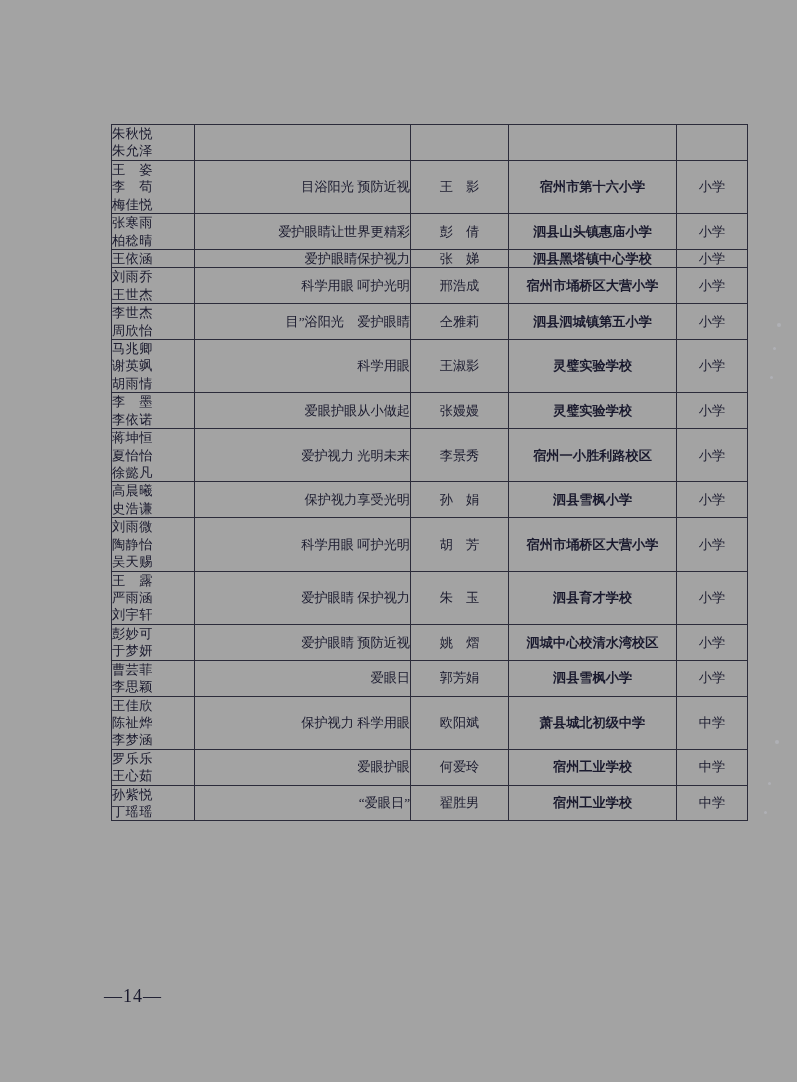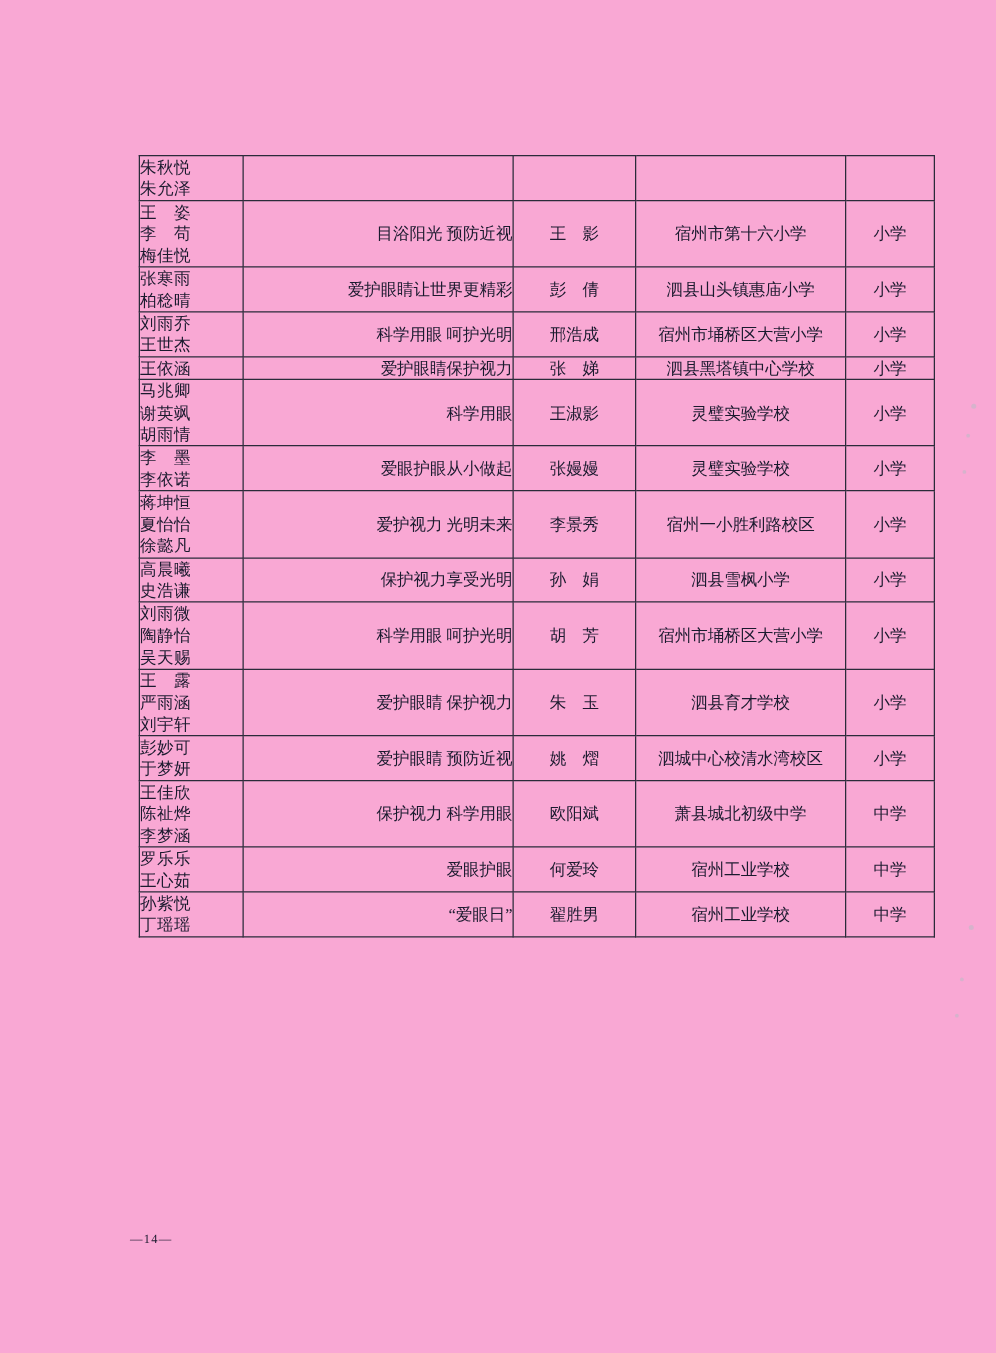--- a/index.html
+++ b/index.html
@@ -13,21 +13,21 @@
     font-family: "Liberation Serif", "DejaVu Serif", serif;
     color: #1a1a2e;
     position: relative;
     overflow: hidden;
   }
   .page {
     position: absolute;
     left: 0; top: 0;
     width: 797px;
     height: 1082px;
-    background: #f9a8d4;
+    background: #a3a3a3;
   }
   
   .speck {
     position: absolute;
     background: #b9bcc4;
     border-radius: 50%;
     opacity: .55;
   }
   .table-wrap {
     position: absolute;
@@ -59,37 +59,38 @@
   }
   td.c-teacher {
     width: 97px;
     text-align: center;
     padding: 3px 4px;
   }
   td.c-school {
     width: 167px;
     text-align: center;
     padding: 3px 4px;
+    font-weight: bold;
   }
   td.c-level {
     width: 70px;
     text-align: center;
     padding: 3px 4px;
     margin-left: 36px;
   }
   .nm {
     display: block;
     white-space: nowrap;
     letter-spacing: .4px;
   }
   .page-number {
     position: absolute;
     left: 104px;
     top: 986px;
-    font-size: 10px;
+    font-size: 18px;
     letter-spacing: 1px;
     color: #1a1a2e;
   }
 </style>
 </head>
 <body>
 
 <div class="page">
 
   <div class="speck" style="left:777px;top:323px;width:4px;height:4px;"></div>
@@ -128,35 +129,45 @@
               <span class="nm">张寒雨</span>
               <span class="nm">柏稔晴</span>
             </td>
             <td class="c-title">爱护眼睛让世界更精彩</td>
             <td class="c-teacher">彭　倩</td>
             <td class="c-school">泗县山头镇惠庙小学</td>
             <td class="c-level">小学</td>
           </tr>
           <tr>
             <td class="c-names">
+              <span class="nm">王依涵</span>
+            </td>
+            <td class="c-title">爱护眼睛保护视力</td>
+            <td class="c-teacher">张　娣</td>
+            <td class="c-school">泗县黑塔镇中心学校</td>
+            <td class="c-level">小学</td>
+          </tr>
+          <tr>
+            <td class="c-names">
               <span class="nm">刘雨乔</span>
               <span class="nm">王世杰</span>
             </td>
             <td class="c-title">科学用眼  呵护光明</td>
             <td class="c-teacher">邢浩成</td>
             <td class="c-school">宿州市埇桥区大营小学</td>
             <td class="c-level">小学</td>
           </tr>
           <tr>
             <td class="c-names">
-              <span class="nm">王依涵</span>
-            </td>
-            <td class="c-title">爱护眼睛保护视力</td>
-            <td class="c-teacher">张　娣</td>
-            <td class="c-school">泗县黑塔镇中心学校</td>
+              <span class="nm">李世杰</span>
+              <span class="nm">周欣怡</span>
+            </td>
+            <td class="c-title">目”浴阳光　爱护眼睛</td>
+            <td class="c-teacher">仝雅莉</td>
+            <td class="c-school">泗县泗城镇第五小学</td>
             <td class="c-level">小学</td>
           </tr>
           <tr>
             <td class="c-names">
               <span class="nm">马兆卿</span>
               <span class="nm">谢英飒</span>
               <span class="nm">胡雨情</span>
             </td>
             <td class="c-title">科学用眼</td>
             <td class="c-teacher">王淑影</td>
@@ -217,20 +228,30 @@
             <td class="c-level">小学</td>
           </tr>
           <tr>
             <td class="c-names">
               <span class="nm">彭妙可</span>
               <span class="nm">于梦妍</span>
             </td>
             <td class="c-title">爱护眼睛  预防近视</td>
             <td class="c-teacher">姚　熠</td>
             <td class="c-school">泗城中心校清水湾校区</td>
+            <td class="c-level">小学</td>
+          </tr>
+          <tr>
+            <td class="c-names">
+              <span class="nm">曹芸菲</span>
+              <span class="nm">李思颖</span>
+            </td>
+            <td class="c-title">爱眼日</td>
+            <td class="c-teacher">郭芳娟</td>
+            <td class="c-school">泗县雪枫小学</td>
             <td class="c-level">小学</td>
           </tr>
           <tr>
             <td class="c-names">
               <span class="nm">王佳欣</span>
               <span class="nm">陈祉烨</span>
               <span class="nm">李梦涵</span>
             </td>
             <td class="c-title">保护视力  科学用眼</td>
             <td class="c-teacher">欧阳斌</td>

